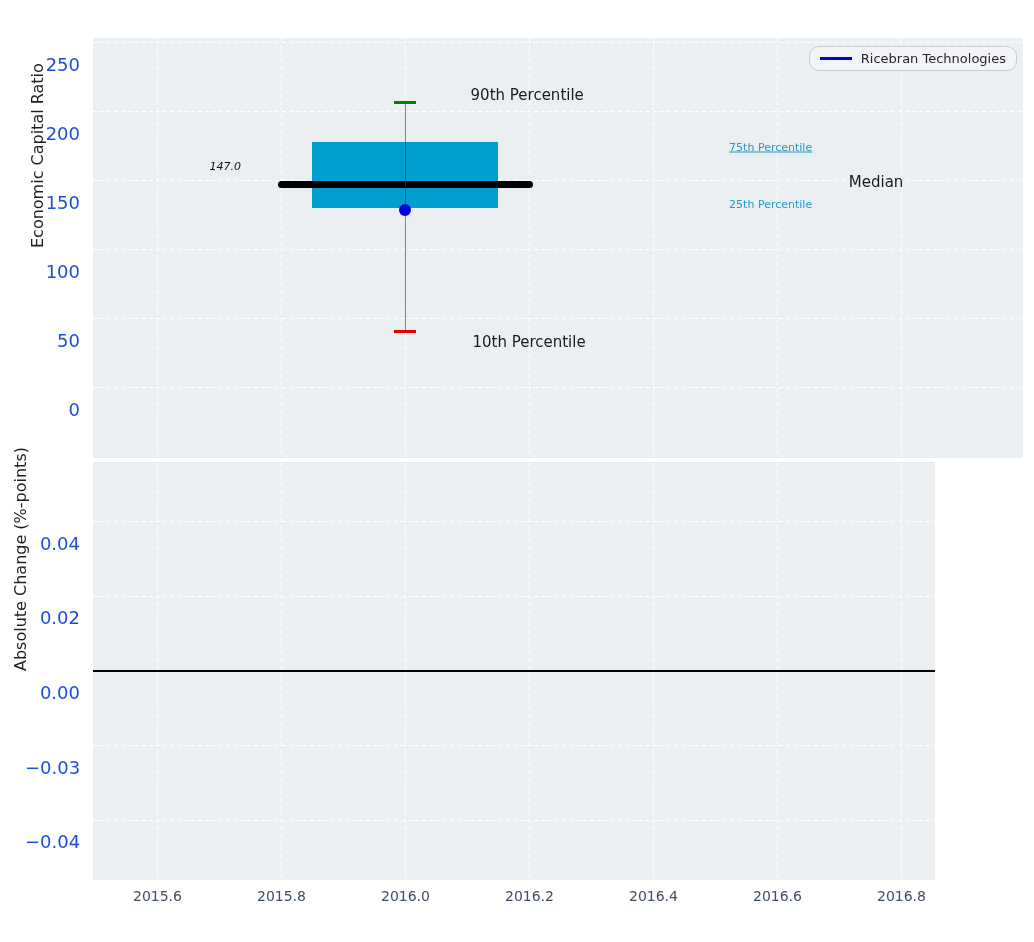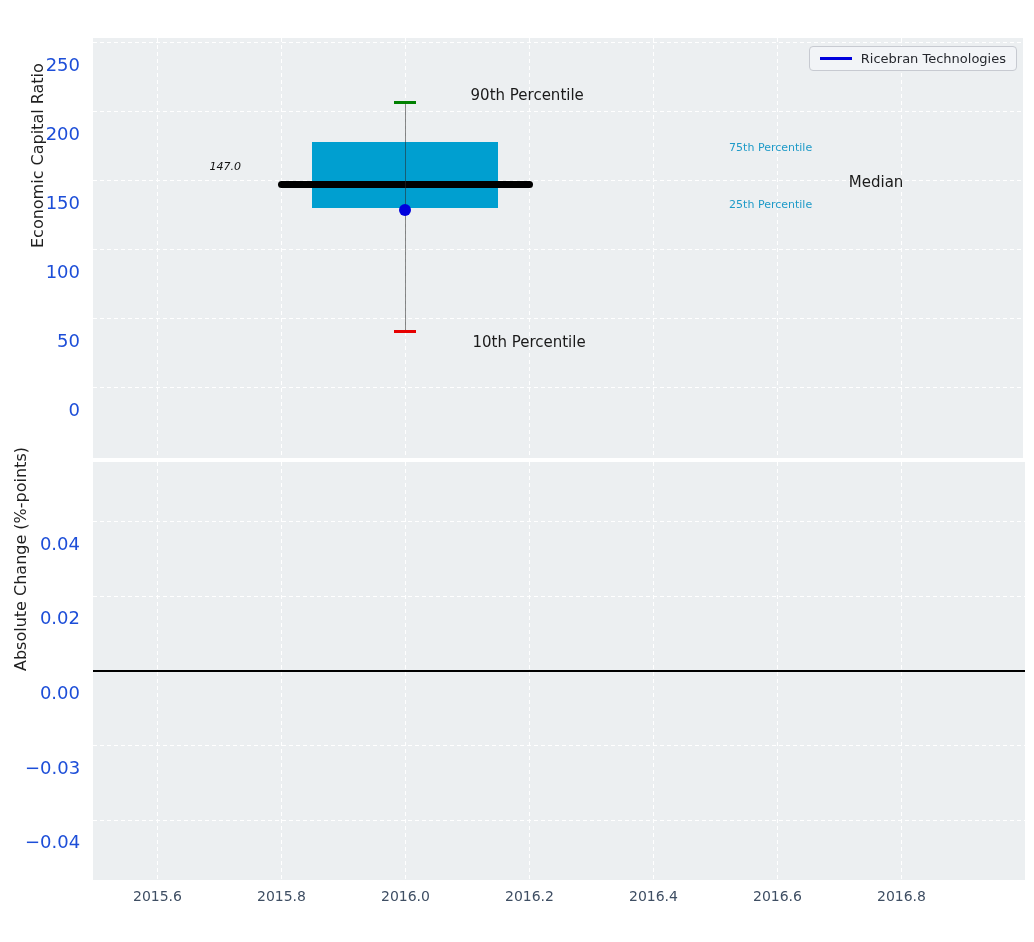--- a/index.html
+++ b/index.html
@@ -2,37 +2,37 @@
 <html><head>
 <meta charset="utf-8">
 <style>
   html,body{margin:0;padding:0;background:#fff;}
   .fig{position:relative;width:1034px;height:942px;background:#ffffff;
        font-family:"DejaVu Sans","Liberation Sans",sans-serif;overflow:hidden;}
   .title{position:absolute;left:93px;top:5px;width:930px;text-align:center;
          font-size:23px;color:#323232;}
   .axes{position:absolute;background:#eceff1;}
   .ax-top{left:93px;top:38px;width:930px;height:420px;}
-  .ax-bot{left:93px;top:462px;width:932px;height:418px;}
+  .ax-bot{left:93px;top:462px;width:842px;height:418px;}
   .plot{position:absolute;left:0;top:0;right:0;bottom:0;overflow:hidden;}
   .gridv{position:absolute;top:0;bottom:0;width:1px;
          background:repeating-linear-gradient(to bottom,#ffffff 0 4px,transparent 4px 7px);}
   .gridh{position:absolute;left:0;right:0;height:1px;
          background:repeating-linear-gradient(to right,#ffffff 0 4px,transparent 4px 7px);}
   .ytick{position:absolute;left:-68px;width:55px;text-align:right;
          font-size:18px;color:#1d4ed8;line-height:20px;margin-top:22px;}
   .xtick{position:absolute;width:80px;text-align:center;font-size:14px;color:#3e4e63;}
   .anno{position:absolute;white-space:nowrap;transform:translateY(-50%);}
   .axis-label{position:absolute;width:0;height:0;}
   .axis-label > span{display:block;white-space:nowrap;transform:translate(-50%,-50%) rotate(-90deg);
          font-size:16px;color:#1f1f1f;}
   .xlabel{position:absolute;left:93px;top:908px;width:930px;text-align:center;
           font-size:16px;color:#1f1f1f;}
   .legend{position:absolute;right:6px;top:8px;display:flex;align-items:center;gap:9px;
-          padding:4px 10px;background:#f2f4f7;border:1px solid #c7cad1;border-radius:4px;}
+          padding:4px 10px;background:#f2f4f7;border:1px solid #c7cad1;border-radius:10px;}
   .legend-line{display:inline-block;width:32px;height:0;border-top:3px solid #0000dd;}
   .legend-text{font-size:13px;color:#26282e;}
   .shape{position:absolute;}
 </style>
 </head>
 <body>
 
 <div class="fig">
 
 
@@ -53,21 +53,21 @@
         <div class="gridh" style="top: 4.32759px;"></div>
         <div class="shape" style="left: 219.48px; top: 104.138px; width: 186px; height: 66.2069px; background: rgb(0, 159, 208);"></div>
         <div class="shape" style="left: 185.38px; top: 143.397px; width: 254.2px; height: 7px; background: rgb(0, 0, 0); border-radius: 3.5px;"></div>
         <div class="shape" style="left: 311.98px; top: 64.1379px; width: 1px; height: 228.966px; background: rgba(40, 40, 40, 0.55);"></div>
         <div class="shape" style="left: 301.48px; top: 62.6379px; width: 22px; height: 3px; background: rgb(0, 128, 0);"></div>
         <div class="shape" style="left: 301.48px; top: 291.603px; width: 22px; height: 3px; background: rgb(230, 0, 0);"></div>
         <div class="shape" style="left: 306.48px; top: 166px; width: 12px; height: 12px; border-radius: 50%; background: rgb(0, 0, 221);"></div>
         <div class="anno" style="left: 377.58px; top: 57.2414px; color: rgb(26, 26, 26); font-size: 15px;">90th Percentile</div>
         <div class="anno" style="left: 379.44px; top: 304.138px; color: rgb(26, 26, 26); font-size: 15px;">10th Percentile</div>
         <div class="anno" style="left: 755.78px; top: 144.138px; color: rgb(26, 26, 26); font-size: 15px;">Median</div>
-        <div class="anno" style="left: 636.12px; top: 108.966px; color: rgb(30, 154, 200); font-size: 11px;">75th Percentile</div>
+        <div class="anno" style="left: 636.12px; top: 108.966px; color: rgb(30, 154, 200); font-size: 11px; text-decoration: underline;">75th Percentile</div>
         <div class="anno" style="left: 636.12px; top: 166.207px; color: rgb(30, 154, 200); font-size: 11px;">25th Percentile</div>
         <div class="anno" style="left: 116.56px; top: 128.276px; color: rgb(17, 17, 17); font-size: 11px; font-style: italic;">147.0</div>
       </div>
     <div id="ticks-top">
         <div class="ytick" style="top: 339.655px;">0</div>
         <div class="ytick" style="top: 270.69px;">50</div>
         <div class="ytick" style="top: 201.724px;">100</div>
         <div class="ytick" style="top: 132.759px;">150</div>
         <div class="ytick" style="top: 63.7931px;">200</div>
         <div class="ytick" style="top: -5.17241px;">250</div>

